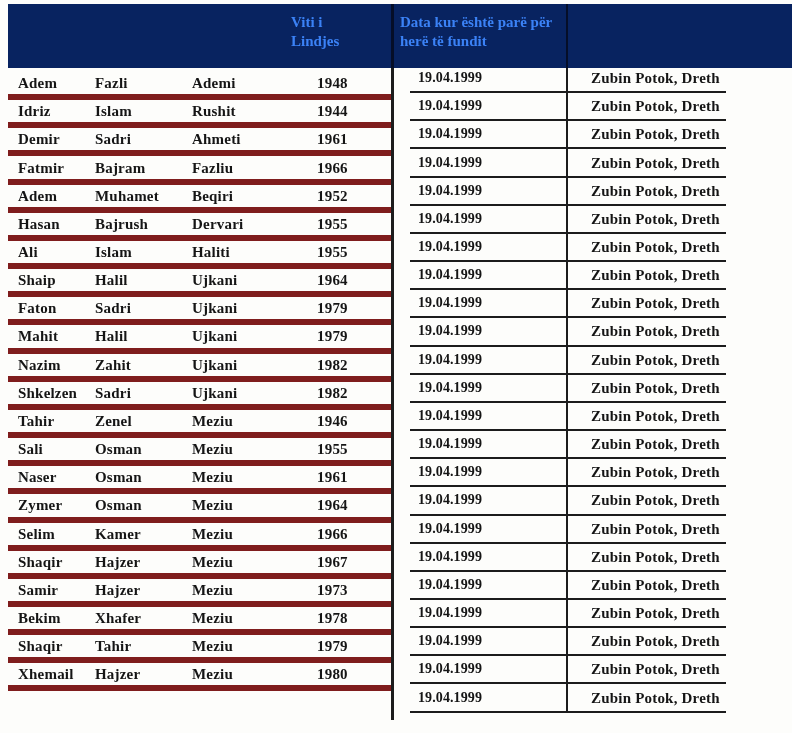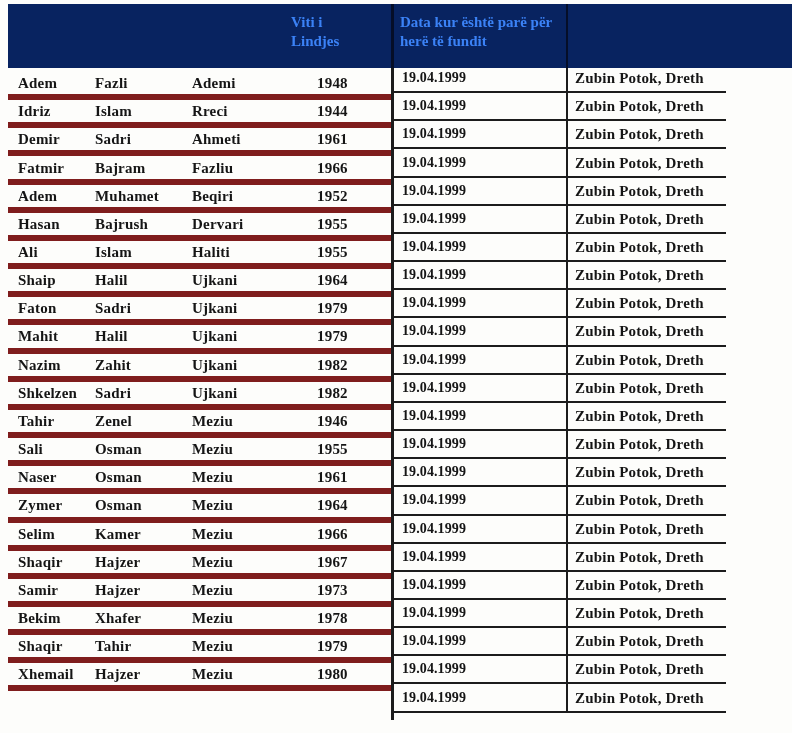--- a/index.html
+++ b/index.html
@@ -35,21 +35,21 @@
   .left-rows {
     position:absolute; left:8px; top:72px; width:383px; z-index:1;
   }
   .lrow {
     position:relative;
     height:28.16px;
     border-bottom:6px solid #7f1d1d;
   }
   
   .right-rows {
-    position:absolute; left:394px; top:65px; width:332px; z-index:1;
+    position:absolute; left:394px; top:65px; width:332px; z-index:1;padding-left:16px;
   }
   .rrow {
     position:relative;
     height:28.16px;
     border-bottom:2px solid #1c1c1c;
   }
   
   .vline { position:absolute; background:#1c1c1c; z-index:1; }
   .vline.v1 { left:391px; top:68px; width:3px; height:652px; }
   .vline.v2 { left:566px; top:68px; width:2px; height:645px; }
@@ -84,21 +84,21 @@
   <div class="lrow">
     <span class="c c1">Adem</span>
     <span class="c c2">Fazli</span>
     <span class="c c3">Ademi</span>
     <span class="c c4">1948</span>
   </div>
 
   <div class="lrow">
     <span class="c c1">Idriz</span>
     <span class="c c2">Islam</span>
-    <span class="c c3">Rreci</span>
+    <span class="c c3">Rushit</span>
     <span class="c c4">1944</span>
   </div>
 
   <div class="lrow">
     <span class="c c1">Demir</span>
     <span class="c c2">Sadri</span>
     <span class="c c3">Ahmeti</span>
     <span class="c c4">1961</span>
   </div>
 

